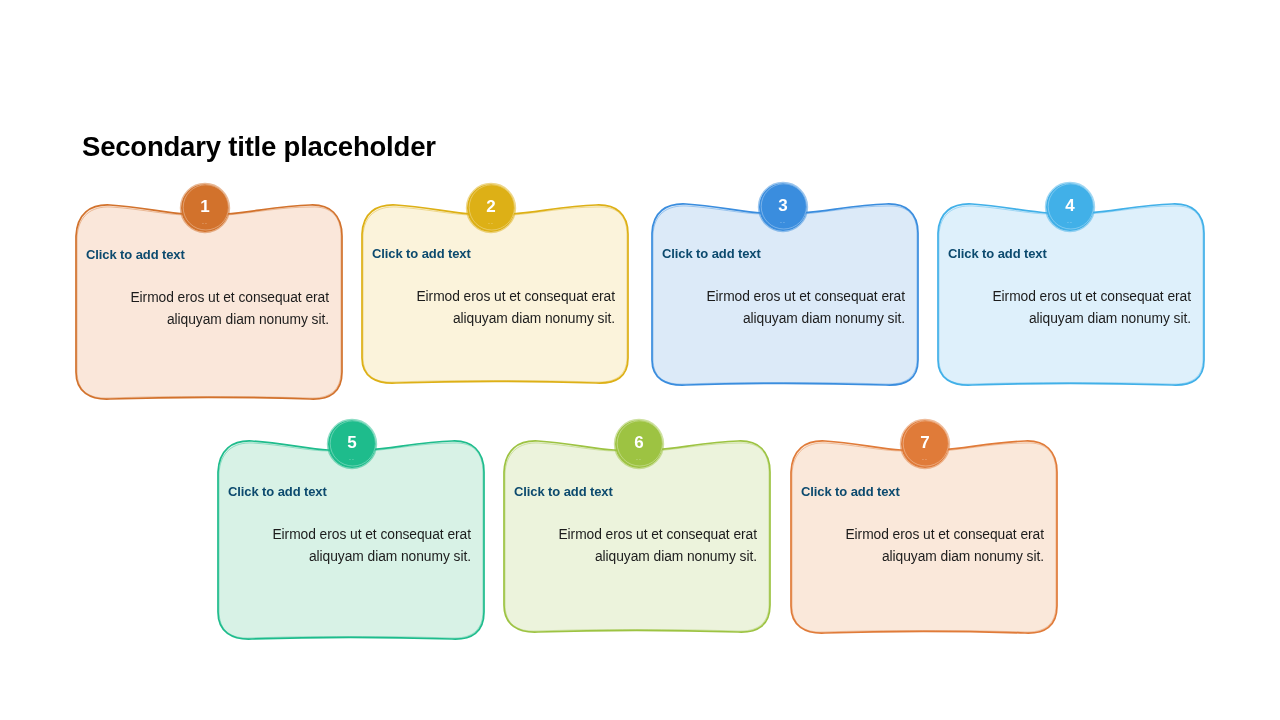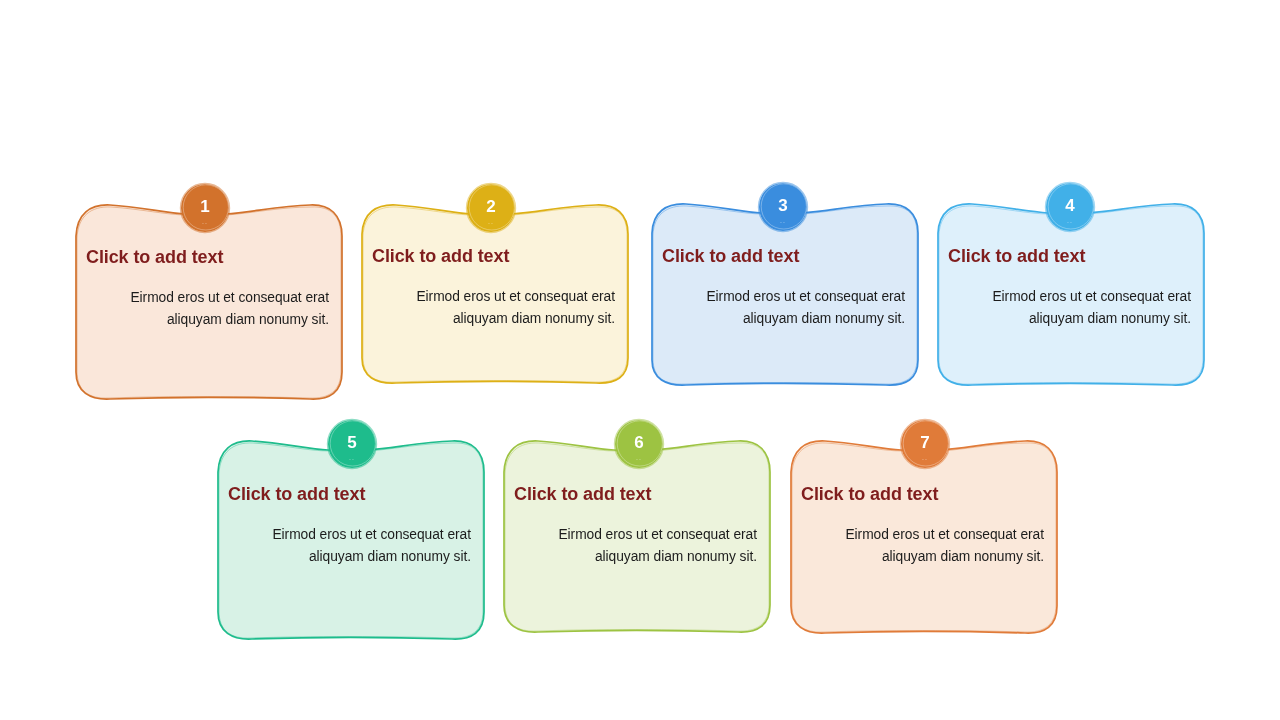--- a/index.html
+++ b/index.html
@@ -52,23 +52,23 @@
     position: absolute;
     left: 0;
     top: 0;
     width: 100%;
     height: 100%;
     box-sizing: border-box;
   }
 
   .card-heading {
     position: absolute;
-    font-size: 18px;
+    font-size: 13px;
     font-weight: bold;
-    color: #7f1d1d;
+    color: #0c4a6e;
     white-space: nowrap;
     letter-spacing: -0.1px;
   }
 
   .card-text {
     position: absolute;
     font-size: 13.8px;
     font-weight: normal;
     color: #1c1c1c;
     line-height: 22px;
@@ -117,20 +117,21 @@
     line-height: 7px;
     color: rgba(255,255,255,0.55);
     letter-spacing: 1px;
   }
 </style>
 </head>
 <body>
 
 <div id="slide">
 
+  <div id="page-title">Secondary title placeholder</div>
 
   <div class="card" style="left:68px; top:196px; width:282px; height:210px;">
     <svg class="card-svg" viewBox="0 0 282 210" preserveAspectRatio="none">
       <path d="M 8,40 C 9,18 22,8 42,9 C 72,11 98,17 118,18 C 126,19 130,14 136,14
            C 144,14 148,19 158,18 C 184,16 212,10 242,9 C 262,8 274,19 274,40
            L 274,176 C 274,196 262,204 242,203 C 180,201 100,201 42,203
            C 22,204 8,196 8,176 Z" fill="#FAE7DA" stroke="#D2722C" stroke-width="1.7" stroke-linejoin="round"></path>
       <path d="M 9,42 C 10,20 23,10 43,11 C 73,13 99,19 119,19 C 127,20 131,15 137,15
            C 145,15 149,20 159,19 C 185,17 213,11 243,11 C 263,10 273,20 273,41
            L 273,175 C 273,195 261,203 241,202 C 179,200 99,200 41,202

